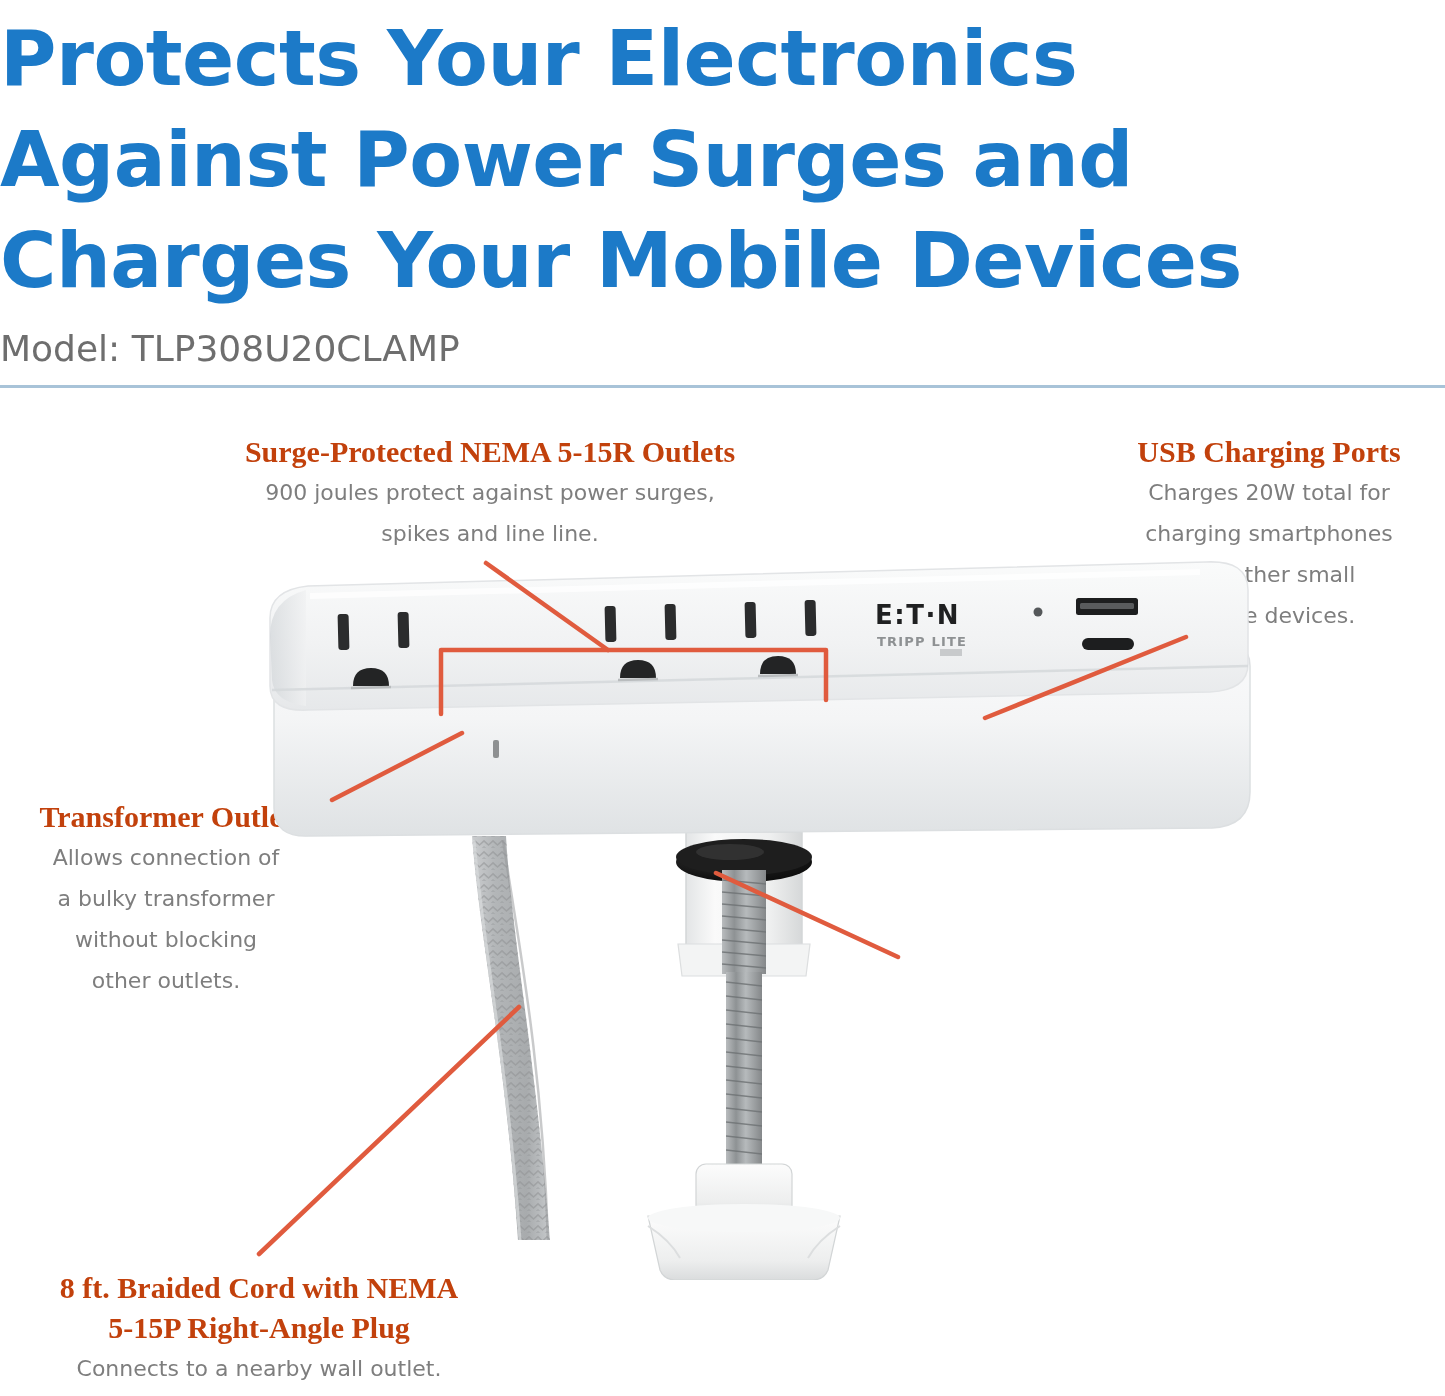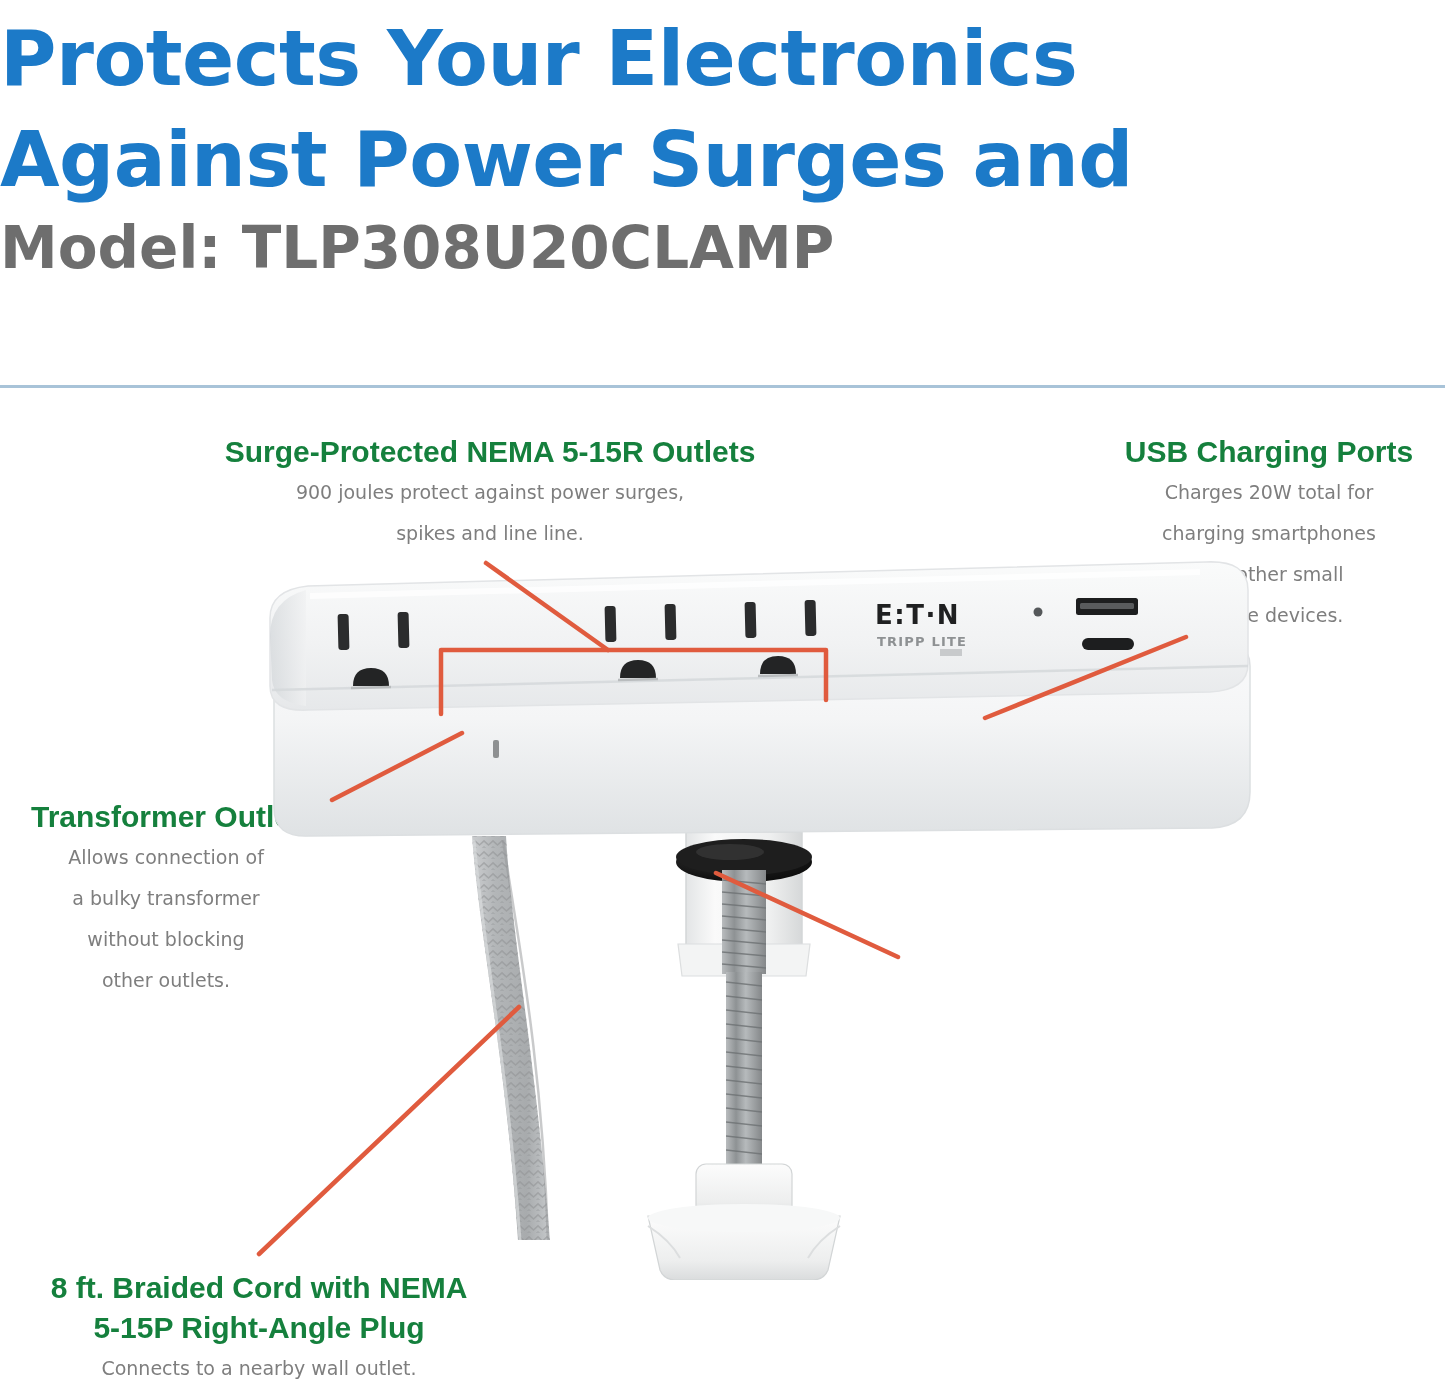--- a/index.html
+++ b/index.html
@@ -37,50 +37,50 @@
     line-height: 101px;
     letter-spacing: -0.5px;
     white-space: nowrap;
   }
   .headline .hl-line { display: block; }
   .model-line {
     margin: 0;
     padding-top: 10px;
     color: #6E6E6E;
     font-family: "DejaVu Sans", sans-serif;
-    font-weight: bold;
-    font-size: 58px;
+    font-weight: normal;
+    font-size: 36px;
     line-height: 56px;
     white-space: nowrap;
   }
   .divider {
     position: absolute;
     top: 385px;
     left: 0;
     width: 1445px;
     height: 3px;
     background: #A8C3D8;
   }
 
   
   .callout { position: absolute; }
   .callout .c-title {
     margin: 0;
-    color: #15803d;
-    font-family: Liberation Sans, sans-serif;
+    color: #c2410c;
+    font-family: Liberation Serif, serif;
     font-weight: bold;
     font-size: 30px;
     line-height: 40px;
   }
   .callout .c-body {
     margin: 0;
     color: #7E7E7E;
     font-family: "DejaVu Sans", sans-serif;
     font-weight: normal;
-    font-size: 19px;
+    font-size: 22px;
     line-height: 41px;
   }
   .callout .c-body span { display: block; }
 
   #callout-outlets {
     top: 432px;
     left: 150px;
     width: 680px;
     text-align: center;
   }
@@ -128,20 +128,21 @@
 </style>
 </head>
 <body>
 
 <div id="page">
 
   <div class="header">
     <h1 class="headline">
       <span class="hl-line">Protects Your Electronics</span>
       <span class="hl-line">Against Power Surges and</span>
+      <span class="hl-line">Charges Your Mobile Devices</span>
     </h1>
     <p class="model-line">Model: TLP308U20CLAMP</p>
   </div>
   <div class="divider"></div>
 
   <div class="callout" id="callout-outlets">
     <p class="c-title">Surge-Protected NEMA 5-15R Outlets</p>
     <p class="c-body">
       <span>900 joules protect against power surges,</span>
       <span>spikes and line line.</span>

